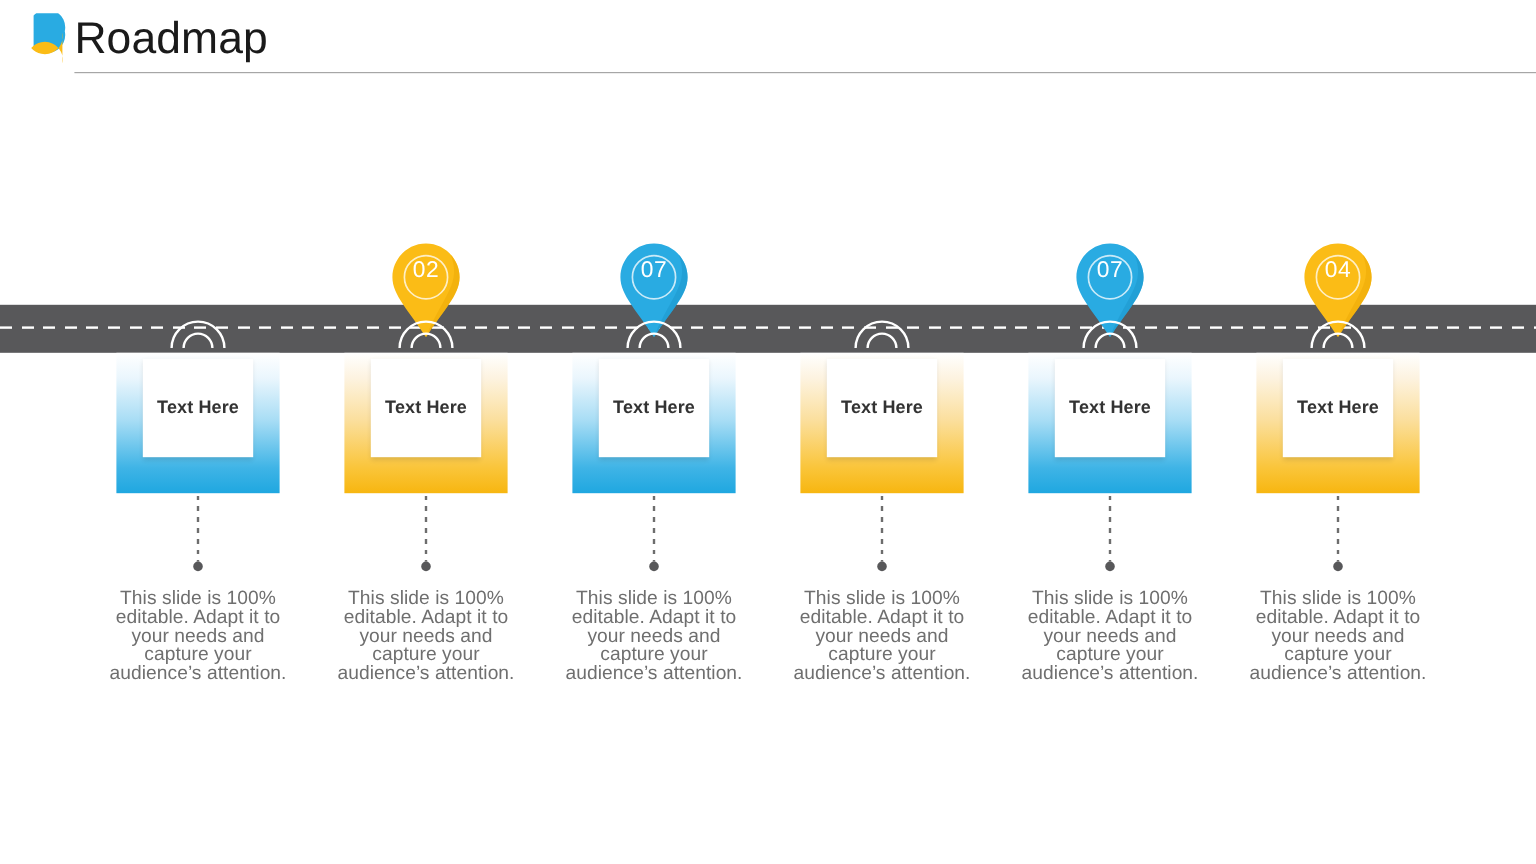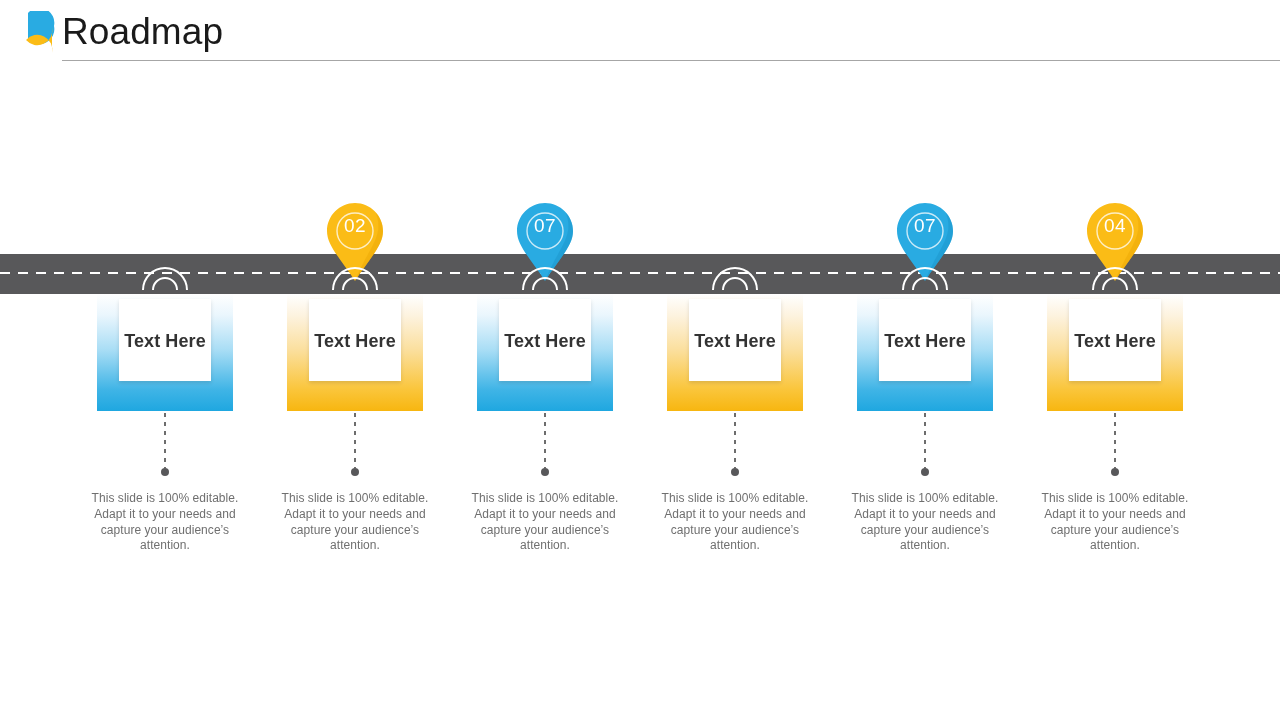--- a/index.html
+++ b/index.html
@@ -135,21 +135,21 @@
     left: 22px; top: 5px;
     width: 92px; height: 82px;
     background: #ffffff;
     box-shadow: 0 2px 4px rgba(0,0,0,0.12);
   }
   .card-label {
     position: absolute;
     left: 0; top: 32px;
     width: 92px;
     text-align: center;
-    font-size: 18px;
+    font-size: 15px;
     font-weight: bold;
     color: #333333;
     letter-spacing: 0.1px;
     white-space: nowrap;
   }
 
   
   .connector {
     position: absolute;
     left: 50%;
@@ -177,21 +177,21 @@
   }
 
   
   .body-text {
     position: absolute;
     left: 50%;
     top: 491px;
     width: 168px;
     margin-left: -84px;
     text-align: center;
-    font-size: 12px;
+    font-size: 16px;
     line-height: 15.8px;
     color: #6f6f6f;
     letter-spacing: 0.05px;
   }
 </style>
 </head>
 <body>
 
 <div id="header">
 

